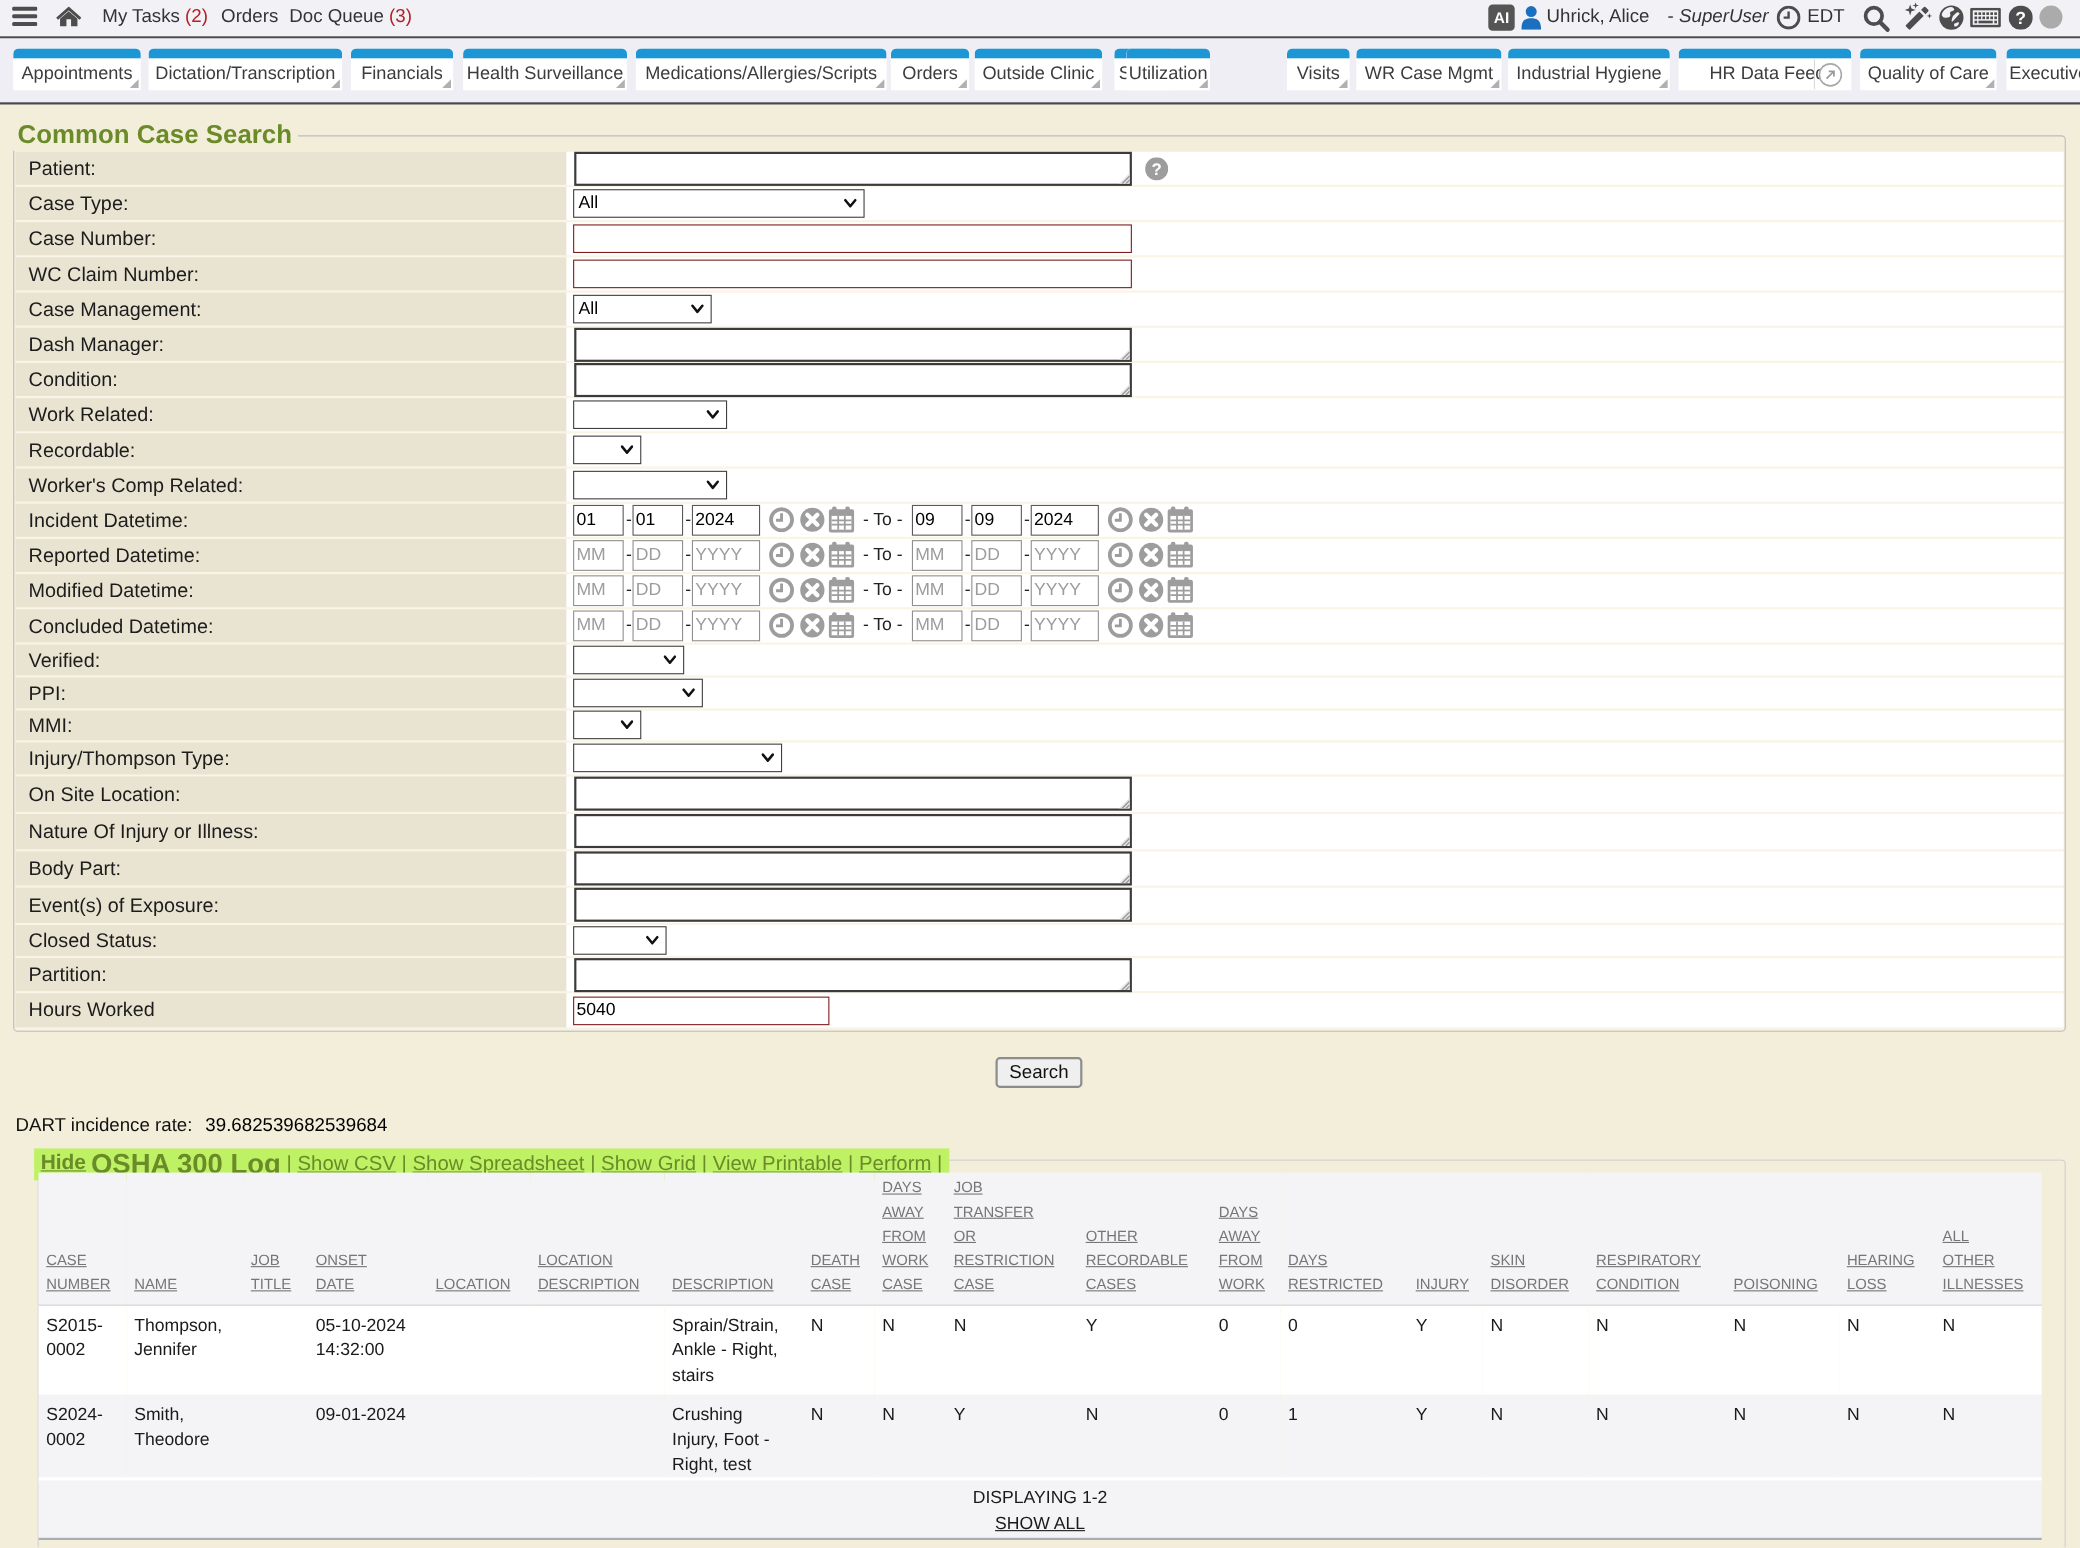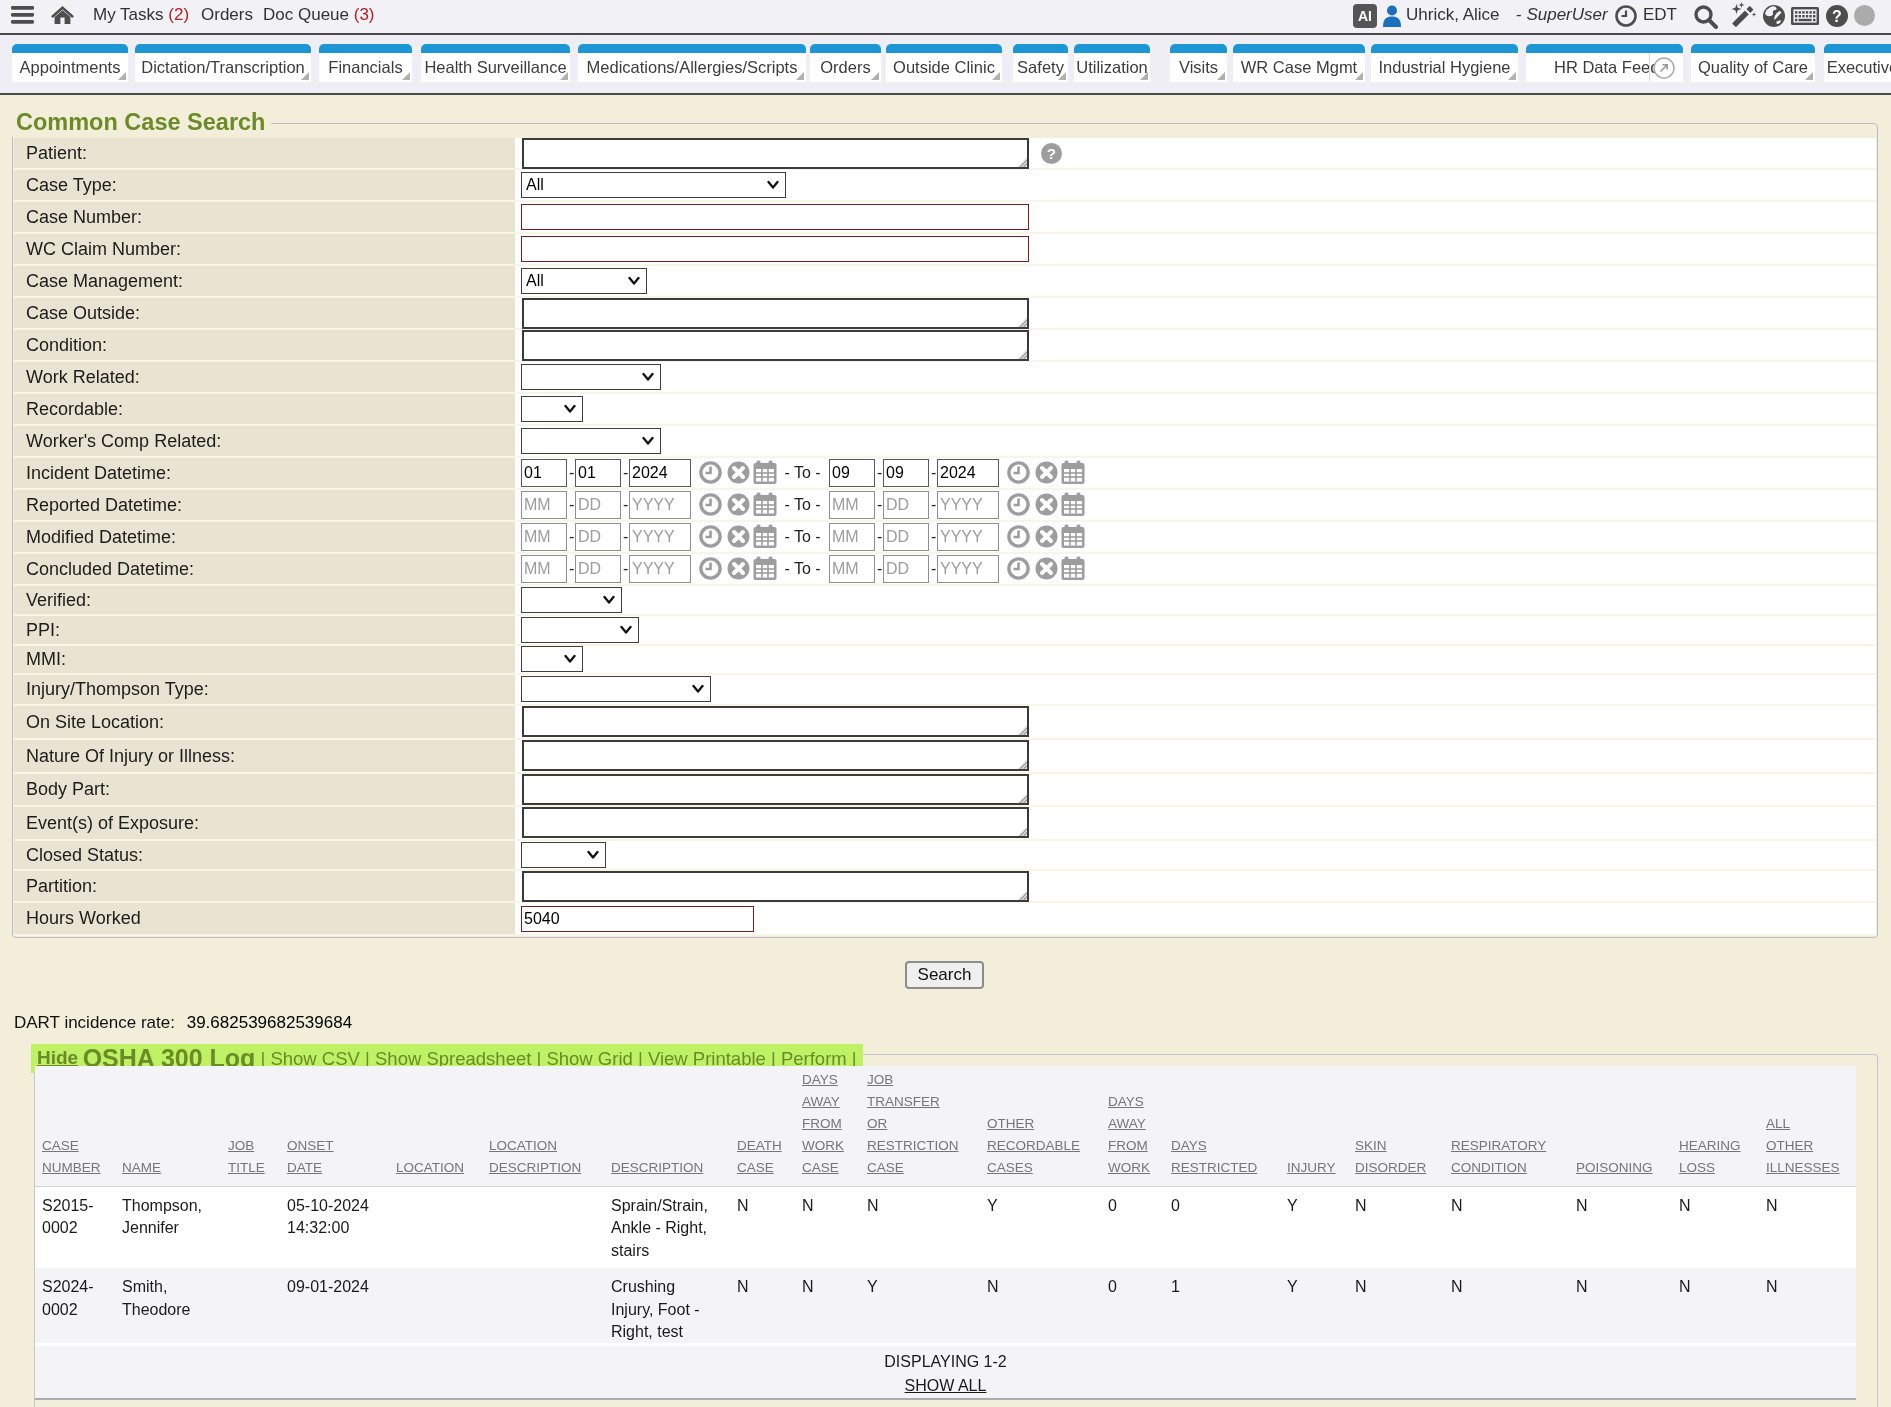--- a/index.html
+++ b/index.html
@@ -155,21 +155,21 @@
     <div class="tab" style="left:886px;width:116px">
       <div class="blue"></div>
       <div class="tx">Outside Clinic</div>
       <div class="tri"></div>
     </div>
     <div class="tab" style="left:1013px;width:55px">
       <div class="blue"></div>
       <div class="tx">Safety</div>
       <div class="tri"></div>
     </div>
-    <div class="tab" style="left:1074px;width:76px">
+    <div class="tab" style="left:1024px;width:76px">
       <div class="blue"></div>
       <div class="tx">Utilization</div>
       <div class="tri"></div>
     </div>
     <div class="tab" style="left:1170px;width:57px">
       <div class="blue"></div>
       <div class="tx">Visits</div>
       <div class="tri"></div>
     </div>
     <div class="tab" style="left:1233px;width:132px">
@@ -241,21 +241,21 @@
     </div>
     <div class="frow" style="height:32px">
       <div class="lbl" style="height:30px;line-height:30px">Case Management:</div>
       <div class="fld" style="height:30px">
         <div class="sel" style="left:6px;top:2px;width:126px;height:26px">All<svg width="12" height="10" viewBox="0 0 12 10">
             <path d="M1.5 2 L6 7.5 L10.5 2" stroke="#111" stroke-width="2.3" fill="none" stroke-linecap="round" stroke-linejoin="round"></path>
           </svg></div>
       </div>
     </div>
     <div class="frow" style="height:32px">
-      <div class="lbl" style="height:30px;line-height:30px">Case Outside:</div>
+      <div class="lbl" style="height:30px;line-height:30px">Dash Manager:</div>
       <div class="fld" style="height:30px">
         <div class="tarea" style="left:7px;top:0px;width:507px;height:31px">
           <svg style="position:absolute;right:0;bottom:0" width="10" height="10" viewBox="0 0 10 10">
             <path d="M10 0 L10 10 L0 10 Z" fill="#e8e8e8"></path>
             <path d="M3 10 L10 3 M6.5 10 L10 6.5" stroke="#9a9a9a" stroke-width="1.3"></path>
           </svg>
         </div>
       </div>
     </div>
     <div class="frow" style="height:32px">

